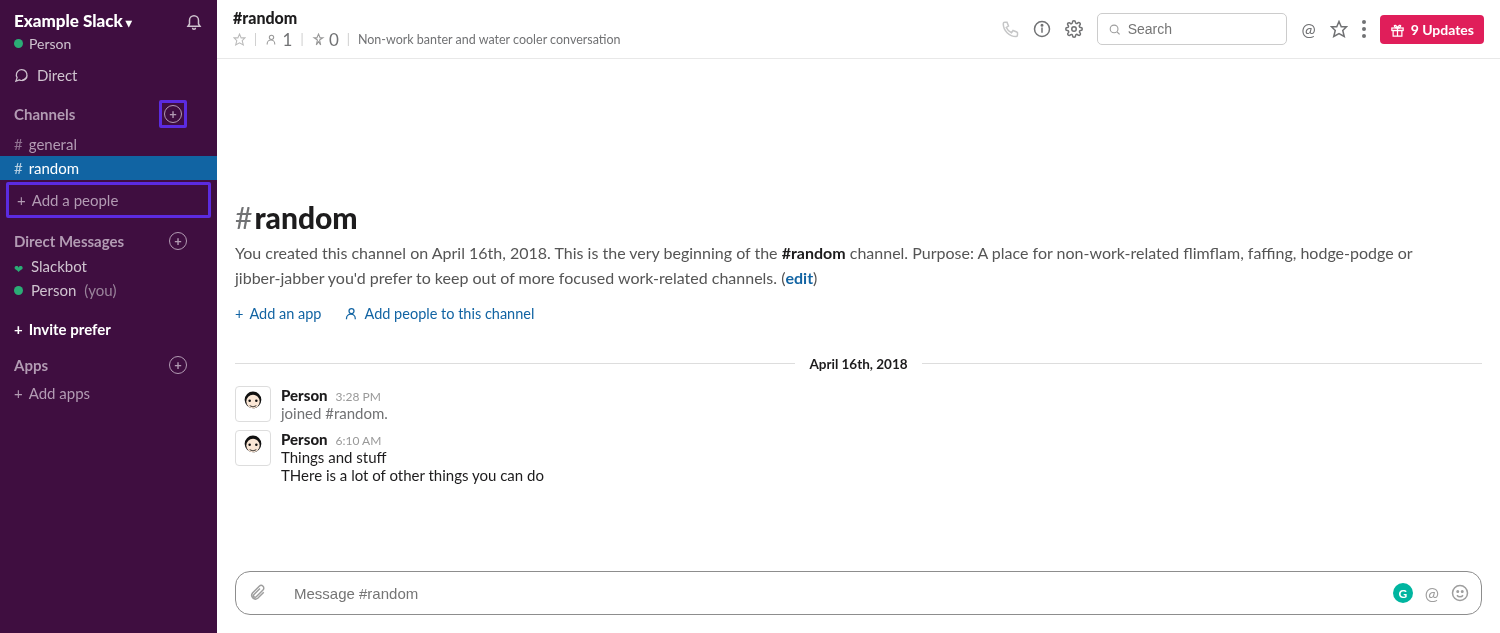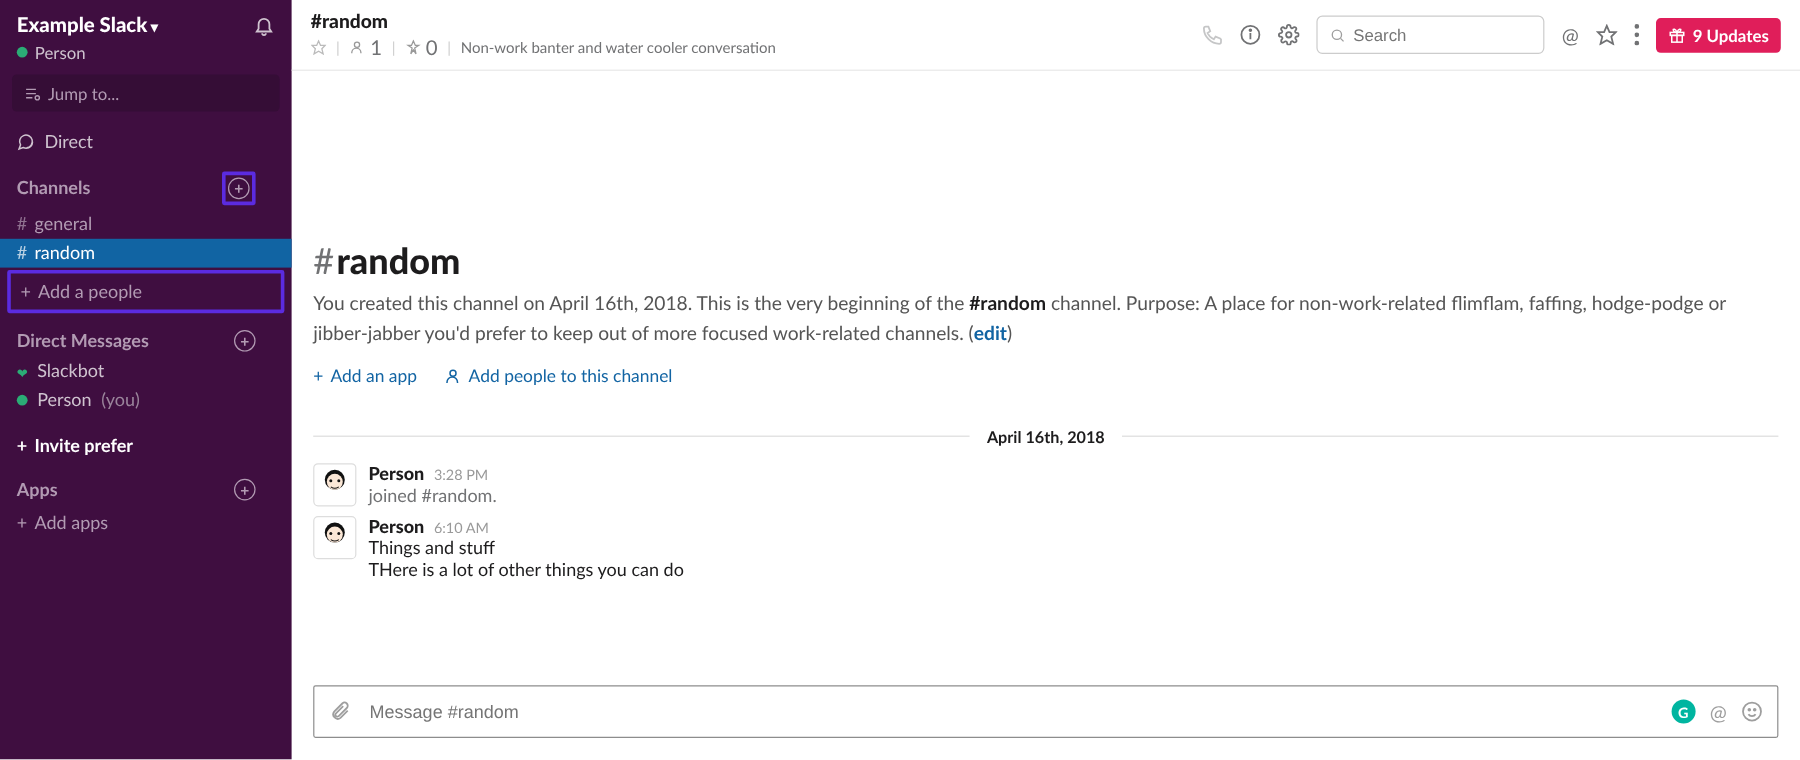--- a/index.html
+++ b/index.html
@@ -3,21 +3,21 @@
 <meta charset="utf-8">
 <style>
   * { box-sizing: border-box; margin: 0; padding: 0; }
   body {
     font-family: "Lato", "Helvetica Neue", Arial, sans-serif;
     width: 1500px; height: 633px; overflow: hidden;
     display: flex; background: #fff; color: #1d1c1d;
   }
   
   .sidebar {
-    width: 243px; height: 100%; background: #3f0e40; color: #cfc3cf;
+    width: 217px; height: 100%; background: #3f0e40; color: #cfc3cf;
     display: flex; flex-direction: column; font-size: 15px;
     padding-bottom: 10px;
     text-align: right;
   }
   .ws-header {
     display: flex; align-items: center; justify-content: space-between;
     padding: 10px 14px 4px 14px;
   }
   .ws-name { color: #fff; font-weight: 900; font-size: 17px; cursor: pointer; }
   .ws-name::after { content: " \25BE"; font-size: 12px; }
@@ -63,21 +63,21 @@
   .sep { color:#ccc; }
   .top-icons { display:flex; align-items:center; gap:14px; color:#717274; }
   .icon-btn { cursor:pointer; display:flex; align-items:center; font-size:17px; }
   .searchbox {
     border:1px solid #ccc; border-radius:5px; height:32px; width:190px;
     display:flex; align-items:center; gap:6px; padding:0 10px; color:#9e9e9e;
   }
   .searchbox input { border:none; outline:none; width:100%; font-size:14px; color:#555;}
   .updates-btn {
     background:#e01e5a; color:#fff; font-weight:700; font-size:14px;
-    border-radius:4px; padding:6px 10px; display:flex; align-items:center; gap:6px; cursor:pointer;
+    border-radius:4px; padding:6px 10px; display:flex; align-items:flex-end; gap:6px; cursor:pointer;
   }
   
   .pane { flex:1; overflow-y:auto; padding:0 18px 0 18px; }
   .intro { padding-top:140px; }
   .intro h1 { font-size:30px; font-weight:900; }
   .intro h1 .hash-big { color:#717274; font-weight:400; margin-right:2px;}
   .intro p { font-size:16px; color:#555; line-height:1.55; margin-top:6px; max-width:1200px;}
   .intro p b { color:#1d1c1d; }
   .intro .edit { color:#1264a3; cursor:pointer;font-weight:bold; }
   .intro-actions { display:flex; gap:22px; margin-top:14px; color:#1264a3; font-size:14.5px;}
@@ -93,22 +93,22 @@
   .avatar svg { width:30px; height:30px; }
   .msg-body { flex:1; font-size:15px; }
   .msg-head { display:flex; align-items:baseline; gap:8px; }
   .msg-name { font-weight:900; }
   .msg-time { color:#999; font-size:12px; }
   .msg-text { color:#1d1c1d; }
   .msg-text.muted { color:#717274; }
   
   .composer-wrap { padding:8px 18px 18px; }
   .composer {
-    border:1.5px solid #8d8d8d; border-radius:2px; height:44px;
-    display:flex; align-items:center; padding:0 12px; gap:16px; color:#9e9e9e;
+    border:1.5px solid #8d8d8d; border-radius:15px; height:44px;
+    display:flex; align-items:center; padding:0 12px; gap:28px; color:#9e9e9e;
   }
   .composer input { flex:1; border:none; outline:none; font-size:15px; }
   .comp-right { display:flex; align-items:center; gap:12px; color:#9e9e9e;}
   .g-badge {
     width:20px; height:20px; border-radius:50%; background:#00b5a0; color:#fff;
     display:flex; align-items:center; justify-content:center; font-size:12px; font-weight:700;
   }
   svg { display:block; }
 </style>
 </head>
@@ -122,27 +122,20 @@
           <path d="M18 16v-5a6 6 0 10-12 0v5l-2 3h16l-2-3z"></path>
           <path d="M10 21a2 2 0 004 0"></path>
         </svg>
     </span>
   </div>
   <div class="presence-row">
     <span class="dot green"></span>
     <span>Person</span>
   </div>
 
-  <div class="jump">
-    <svg width="14" height="14" viewBox="0 0 24 24" fill="none" stroke="currentColor" stroke-width="2">
-        <path d="M3 6h14M3 12h14M3 18h9"></path>
-        <circle cx="19" cy="18" r="3"></circle>
-      </svg>
-    <span>Jump to...</span>
-  </div>
 
   <div class="sb-row">
     <svg width="15" height="15" viewBox="0 0 24 24" fill="none" stroke="currentColor" stroke-width="2">
         <path d="M21 11.5a8.38 8.38 0 01-8.5 8.5 8.5 8.5 0 01-4-1L3 21l2-5.5a8.5 8.5 0 118 4"></path>
       </svg>
     <span>Direct</span>
   </div>
 
   <div class="sec-head">
     <span>Channels</span>

